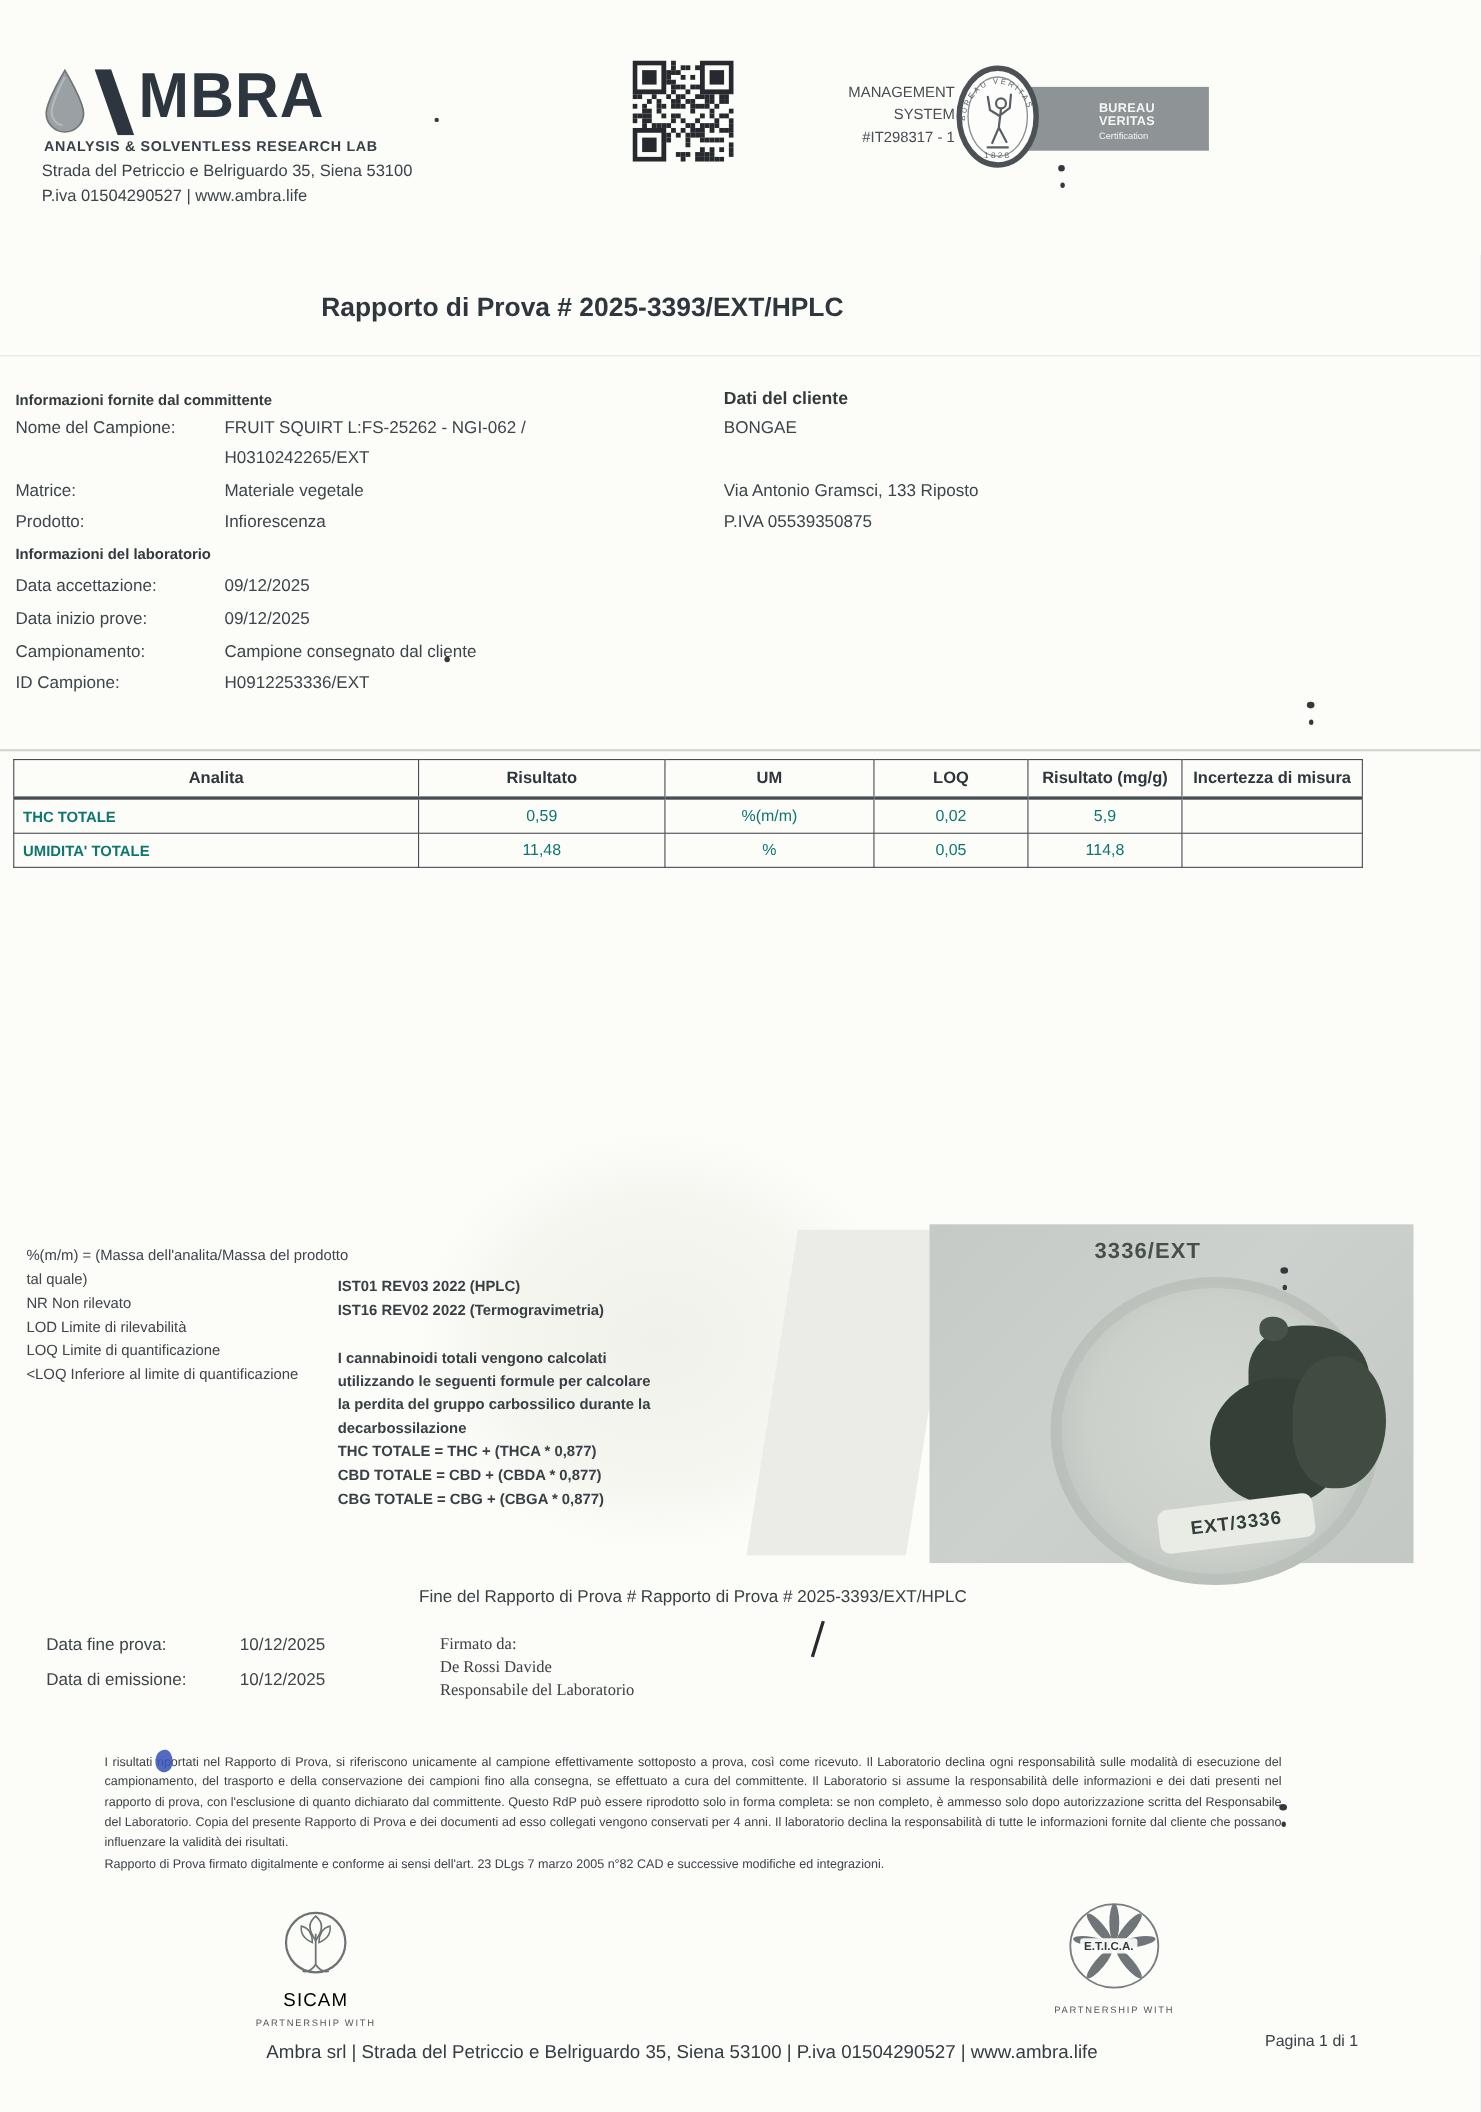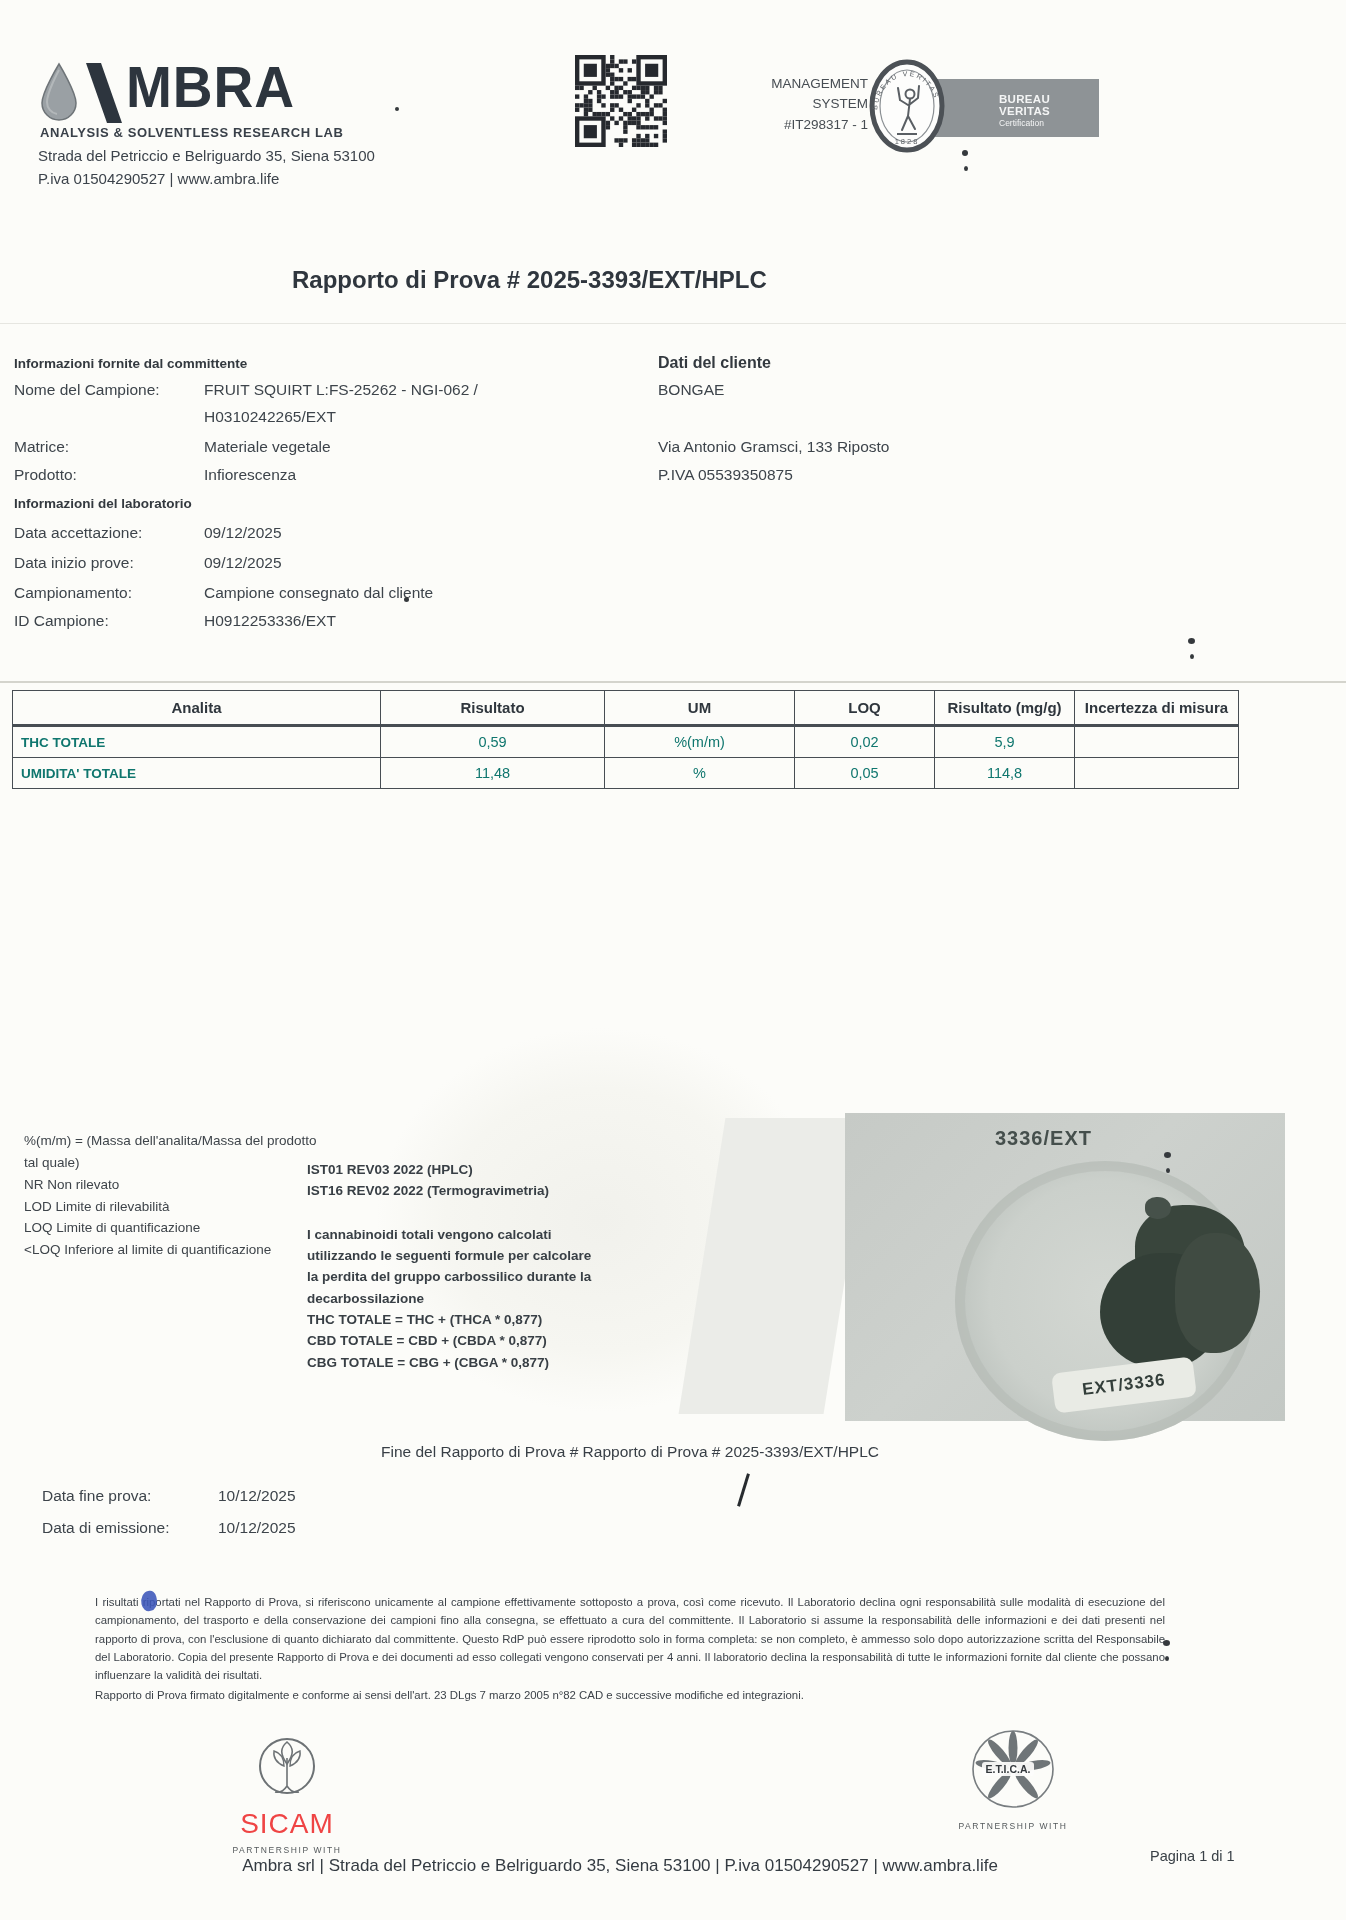--- a/index.html
+++ b/index.html
@@ -49,21 +49,21 @@
   .endline{font-size:15.5px;color:#383f46;text-align:center;}
   .sig{font-family:"Liberation Serif",serif;font-size:15px;line-height:1.4;color:#3c4247;}
   .sig-mark{width:3px;height:34px;background:#272b2f;transform:rotate(17deg);}
   
   .disc{width:1070px;font-size:11.4px;line-height:1.6;color:#3d434a;text-align:justify;}
   .disc p{margin:0;}
   .disc .p2{margin-top:2px;text-align:left;}
   .inkblot{width:16px;height:20px;background:#3b55b8;border-radius:62% 38% 55% 45%;transform:rotate(-12deg);opacity:.88;}
   
   .partner{display:flex;flex-direction:column;align-items:center;}
-  .partner .pname{font-size:28px;letter-spacing:1px;color:#ef4444;margin-top:2px;}
+  .partner .pname{font-size:17px;letter-spacing:1px;color:#000000;margin-top:2px;}
   .partner .pcap{font-size:8.5px;letter-spacing:1.6px;color:#53585b;margin-top:5px;}
   .tls-sub{font-size:8.5px;letter-spacing:5px;color:#6f7578;margin-top:-4px;}
   .tls-cap{font-size:9px;letter-spacing:1.4px;color:#53585b;margin-top:14px;}
   
   .footer-line{font-size:17px;color:#343b42;text-align:center;}
   .pageno{font-size:14.5px;color:#3a4147;}
   .speck{position:absolute;background:#35393d;border-radius:50%;}
 </style>
 </head>
 <body>
@@ -361,20 +361,25 @@
     </div>
   </div>
 
   <div class="abs endline" style="left:40px;top:1443px;width:1180px;">Fine del Rapporto di Prova # Rapporto di Prova # 2025-3393/EXT/HPLC</div>
 
   <div class="abs lbl" style="left:42px;top:1487px;">Data fine prova:</div>
   <div class="abs val" style="left:218px;top:1487px;">10/12/2025</div>
   <div class="abs lbl" style="left:42px;top:1519px;">Data di emissione:</div>
   <div class="abs val" style="left:218px;top:1519px;">10/12/2025</div>
 
+  <div class="abs sig" style="left:400px;top:1485px;">
+    <div>Firmato da:</div>
+    <div>De Rossi Davide</div>
+    <div>Responsabile del Laboratorio</div>
+  </div>
   <div class="abs sig-mark" style="left:742px;top:1473px;"></div>
 
   <div class="abs disc" style="left:95px;top:1593px;">
     <p>I risultati riportati nel Rapporto di Prova, si riferiscono unicamente al campione effettivamente sottoposto a prova, così come ricevuto. Il Laboratorio declina ogni responsabilità sulle modalità di esecuzione del campionamento, del trasporto e della conservazione dei campioni fino alla consegna, se effettuato a cura del committente. Il Laboratorio si assume la responsabilità delle informazioni e dei dati presenti nel rapporto di prova, con l'esclusione di quanto dichiarato dal committente. Questo RdP può essere riprodotto solo in forma completa: se non completo, è ammesso solo dopo autorizzazione scritta del Responsabile del Laboratorio. Copia del presente Rapporto di Prova e dei documenti ad esso collegati vengono conservati per 4 anni. Il laboratorio declina la responsabilità di tutte le informazioni fornite dal cliente che possano influenzare la validità dei risultati.</p>
     <p class="p2">Rapporto di Prova firmato digitalmente e conforme ai sensi dell'art. 23 DLgs 7 marzo 2005 n°82 CAD e successive modifiche ed integrazioni.</p>
   </div>
   <div class="abs inkblot" style="left:141px;top:1591px;"></div>
 
   <div class="abs partner" style="left:222px;top:1736px;width:130px;">
     <span>

